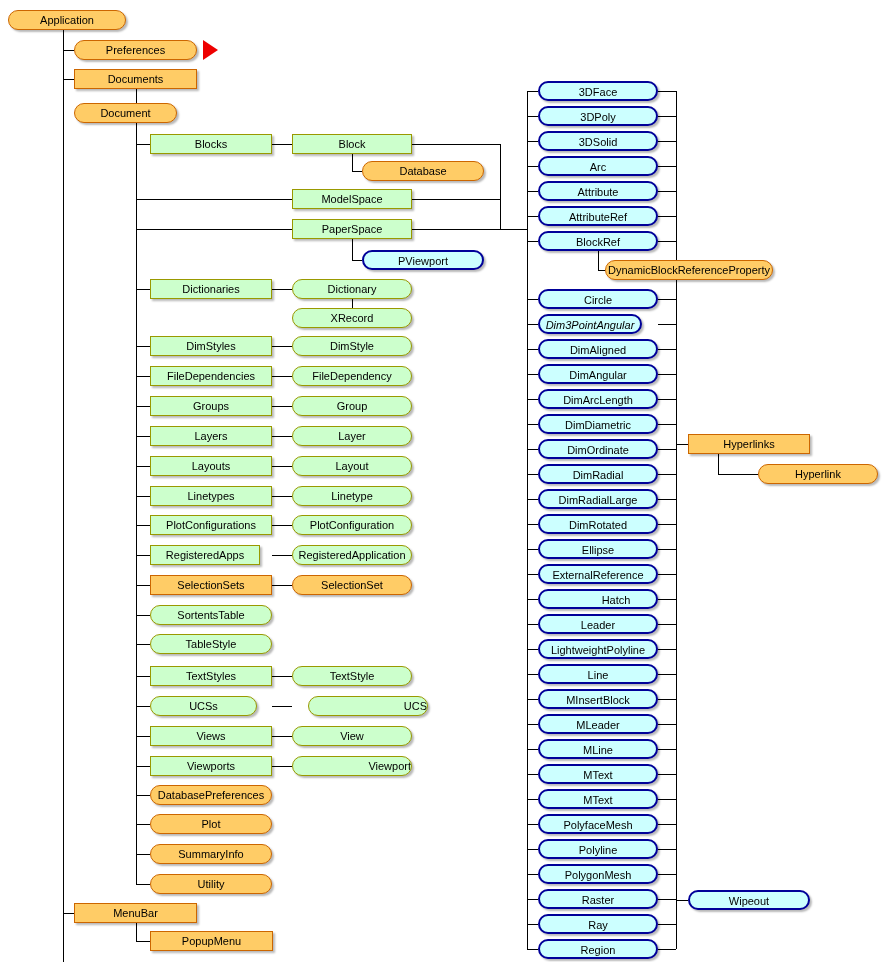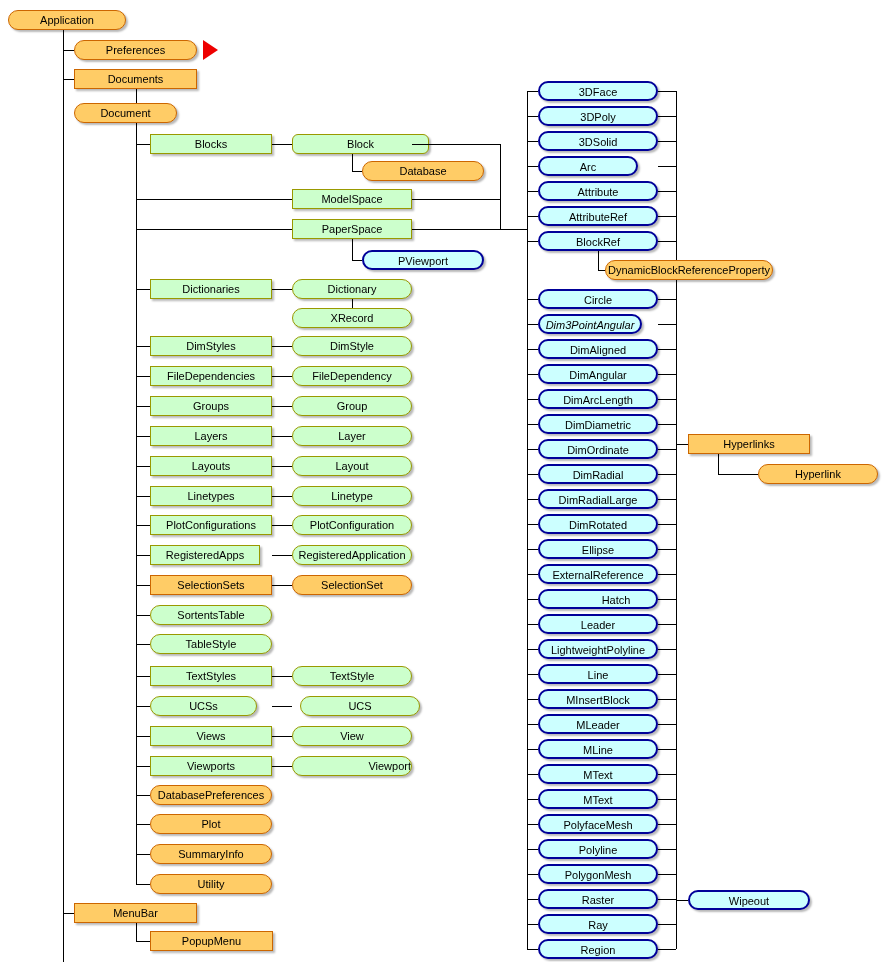--- a/index.html
+++ b/index.html
@@ -52,21 +52,21 @@
     <div class="node orange round" style="left: 8px; top: 10px; width: 118px;">Application</div>
     <div class="arrow" style="left: 203px; top: 40px;"></div>
     <div class="node orange round" style="left: 74px; top: 40px; width: 123px;">Preferences</div>
     <div class="node orange rect" style="left: 74px; top: 69px; width: 123px;">Documents</div>
     <div class="node orange round" style="left: 74px; top: 103px; width: 103px;">Document</div>
     <div class="ln h" style="left: 63px; top: 50px; width: 11px;"></div>
     <div class="ln h" style="left: 63px; top: 79px; width: 11px;"></div>
     <div class="ln v" style="left: 136px; top: 89px; height: 14px;"></div>
     <div class="ln v" style="left: 136px; top: 123px; height: 761px;"></div>
     <div class="node green rect" style="left: 150px; top: 134px; width: 122px;">Blocks</div>
-    <div class="node green rect" style="left: 292px; top: 134px; width: 137px; border-radius: 6px;">Block</div>
+    <div class="node green rect" style="left: 292px; top: 134px; width: 120px;">Block</div>
     <div class="node orange round" style="left: 362px; top: 161px; width: 122px;">Database</div>
     <div class="node green rect" style="left: 292px; top: 189px; width: 120px;">ModelSpace</div>
     <div class="node green rect" style="left: 292px; top: 219px; width: 120px;">PaperSpace</div>
     <div class="node cyan round" style="left: 362px; top: 250px; width: 122px;">PViewport</div>
     <div class="ln h" style="left: 136px; top: 144px; width: 14px;"></div>
     <div class="ln h" style="left: 272px; top: 144px; width: 20px;"></div>
     <div class="ln v" style="left: 352px; top: 154px; height: 17px;"></div>
     <div class="ln h" style="left: 352px; top: 171px; width: 10px;"></div>
     <div class="ln h" style="left: 412px; top: 144px; width: 88px;"></div>
     <div class="ln v" style="left: 500px; top: 144px; height: 85px;"></div>
@@ -121,21 +121,21 @@
     <div class="node green round" style="left: 150px; top: 605px; width: 122px;">SortentsTable</div>
     <div class="ln h" style="left: 136px; top: 615px; width: 14px;"></div>
     <div class="node green round" style="left: 150px; top: 634px; width: 122px;">TableStyle</div>
     <div class="ln h" style="left: 136px; top: 644px; width: 14px;"></div>
     <div class="node green rect" style="left: 150px; top: 666px; width: 122px;">TextStyles</div>
     <div class="ln h" style="left: 136px; top: 676px; width: 14px;"></div>
     <div class="node green round" style="left: 292px; top: 666px; width: 120px;">TextStyle</div>
     <div class="ln h" style="left: 272px; top: 676px; width: 20px;"></div>
     <div class="node green rect" style="left: 150px; top: 696px; width: 107px; border-radius: 10px;">UCSs</div>
     <div class="ln h" style="left: 136px; top: 706px; width: 14px;"></div>
-    <div class="node green round" style="left: 300px; top: 696px; width: 120px;">UCS</div>
+    <div class="node green round" style="left: 308px; top: 696px; width: 120px; text-align: right;">UCS</div>
     <div class="ln h" style="left: 272px; top: 706px; width: 20px;"></div>
     <div class="node green rect" style="left: 150px; top: 726px; width: 122px;">Views</div>
     <div class="ln h" style="left: 136px; top: 736px; width: 14px;"></div>
     <div class="node green round" style="left: 292px; top: 726px; width: 120px;">View</div>
     <div class="ln h" style="left: 272px; top: 736px; width: 20px;"></div>
     <div class="node green rect" style="left: 150px; top: 756px; width: 122px;">Viewports</div>
     <div class="ln h" style="left: 136px; top: 766px; width: 14px;"></div>
     <div class="node green round" style="left: 292px; top: 756px; width: 120px; text-align: right;">Viewport</div>
     <div class="ln h" style="left: 272px; top: 766px; width: 20px;"></div>
     <div class="node orange round" style="left: 150px; top: 785px; width: 122px;">DatabasePreferences</div>
@@ -156,21 +156,21 @@
     <div class="ln v" style="left: 676px; top: 91px; height: 858px;"></div>
     <div class="node cyan round" style="left: 538px; top: 81px; width: 120px;">3DFace</div>
     <div class="ln h" style="left: 527px; top: 91px; width: 11px;"></div>
     <div class="ln h" style="left: 658px; top: 91px; width: 18px;"></div>
     <div class="node cyan round" style="left: 538px; top: 106px; width: 120px;">3DPoly</div>
     <div class="ln h" style="left: 527px; top: 116px; width: 11px;"></div>
     <div class="ln h" style="left: 658px; top: 116px; width: 18px;"></div>
     <div class="node cyan round" style="left: 538px; top: 131px; width: 120px;">3DSolid</div>
     <div class="ln h" style="left: 527px; top: 141px; width: 11px;"></div>
     <div class="ln h" style="left: 658px; top: 141px; width: 18px;"></div>
-    <div class="node cyan round" style="left: 538px; top: 156px; width: 100px;">Arc</div>
+    <div class="node cyan round" style="left: 538px; top: 156px; width: 120px;">Arc</div>
     <div class="ln h" style="left: 527px; top: 166px; width: 11px;"></div>
     <div class="ln h" style="left: 658px; top: 166px; width: 18px;"></div>
     <div class="node cyan round" style="left: 538px; top: 181px; width: 120px;">Attribute</div>
     <div class="ln h" style="left: 527px; top: 191px; width: 11px;"></div>
     <div class="ln h" style="left: 658px; top: 191px; width: 18px;"></div>
     <div class="node cyan round" style="left: 538px; top: 206px; width: 120px;">AttributeRef</div>
     <div class="ln h" style="left: 527px; top: 216px; width: 11px;"></div>
     <div class="ln h" style="left: 658px; top: 216px; width: 18px;"></div>
     <div class="node cyan round" style="left: 538px; top: 231px; width: 120px;">BlockRef</div>
     <div class="ln h" style="left: 527px; top: 241px; width: 11px;"></div>

